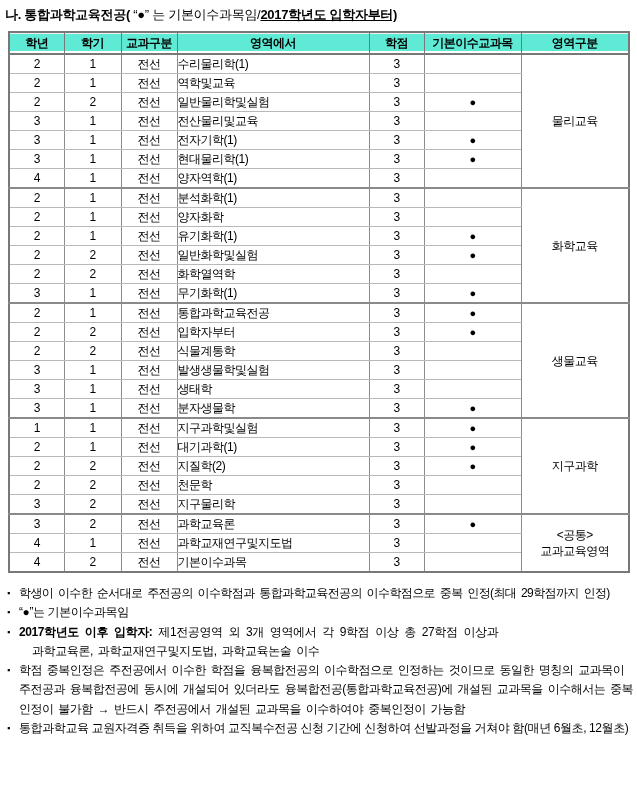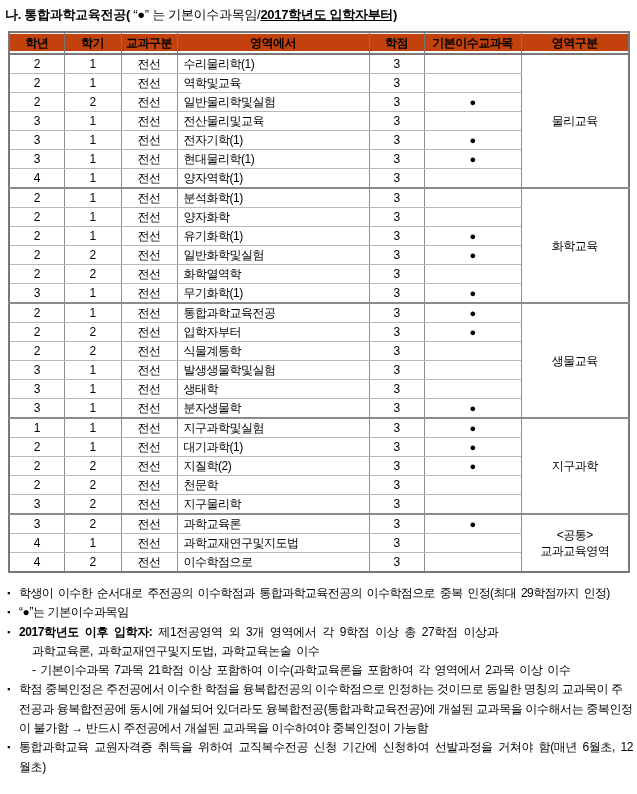--- a/index.html
+++ b/index.html
@@ -28,21 +28,21 @@
     margin-left:8px;
     margin-top:6px;
     border-collapse:collapse;
     table-layout:fixed;
     width:620px;
     border:2px solid #787878;
     font-size:12px;
   }
   table.curriculum th{
     height:20px;
-    background:#c2410c;
+    background:#5eead4;
     box-shadow:inset 0 -2px 0 #ffffff, inset 0 1px 0 #ededed;
     border:1px solid #787878;
     border-top:2px solid #787878;
     border-bottom:2px solid #787878;
     font-size:12px;
     font-weight:bold;
     letter-spacing:-0.5px;
     padding:0;
     text-align:center;
   }
@@ -54,21 +54,20 @@
     border-top:1px solid #b8b8b8;
     border-bottom:1px solid #b8b8b8;
     text-align:center;
     padding:0;
     letter-spacing:-0.5px;
     overflow:hidden;
     white-space:nowrap;
   }
   table.curriculum td.course{
     text-align:left;
-    padding-left:6px;
   }
   table.curriculum tr.group-start td{
     border-top:2px solid #8a8a8a;
   }
   table.curriculum td.area{
     white-space:pre-line;
     line-height:16px;
     letter-spacing:-0.5px;
   }
   table.curriculum td.basic{
@@ -344,30 +343,29 @@
           <td>1</td>
           <td>전선</td>
           <td class="course">과학교재연구및지도법</td>
           <td>3</td>
           <td class="basic"></td>
         </tr>
         <tr>
           <td>4</td>
           <td>2</td>
           <td>전선</td>
-          <td class="course">이수학점으로</td>
+          <td class="course">기본이수과목</td>
           <td>3</td>
           <td class="basic"></td>
         </tr>
       </tbody>
   </table>
 
   <div class="notes">
       <div class="note"><span class="bullet">▪</span>학생이 이수한 순서대로 주전공의 이수학점과 통합과학교육전공의 이수학점으로 중복 인정(최대 29학점까지 인정)</div>
       <div class="note"><span class="bullet">▪</span>“●”는 기본이수과목임</div>
       <div class="note"><span class="bullet">▪</span><span class="b">2017학년도 이후 입학자:</span> 제1전공영역 외 3개 영역에서 각 9학점 이상 총 27학점 이상과</div>
       <div class="note ind1">과학교육론, 과학교재연구및지도법, 과학교육논술 이수</div>
-      <div class="note ind1">- 기본이수과목 7과목 21학점 이상 포함하여 이수(과학교육론을 포함하여 각 영역에서 2과목 이상 이수</div>
       <div class="note"><span class="bullet">▪</span>학점 중복인정은 주전공에서 이수한 학점을 융복합전공의 이수학점으로 인정하는 것이므로 동일한 명칭의 교과목이 주전공과 융복합전공에 동시에 개설되어 있더라도 융복합전공(통합과학교육전공)에 개설된 교과목을 이수해서는 중복인정이 불가함 → 반드시 주전공에서 개설된 교과목을 이수하여야 중복인정이 가능함</div>
       <div class="note"><span class="bullet">▪</span>통합과학교육 교원자격증 취득을 위하여 교직복수전공 신청 기간에 신청하여 선발과정을 거쳐야 함(매년 6월초, 12월초)</div>
     </div>
 
 </div>
 
 </body></html>

